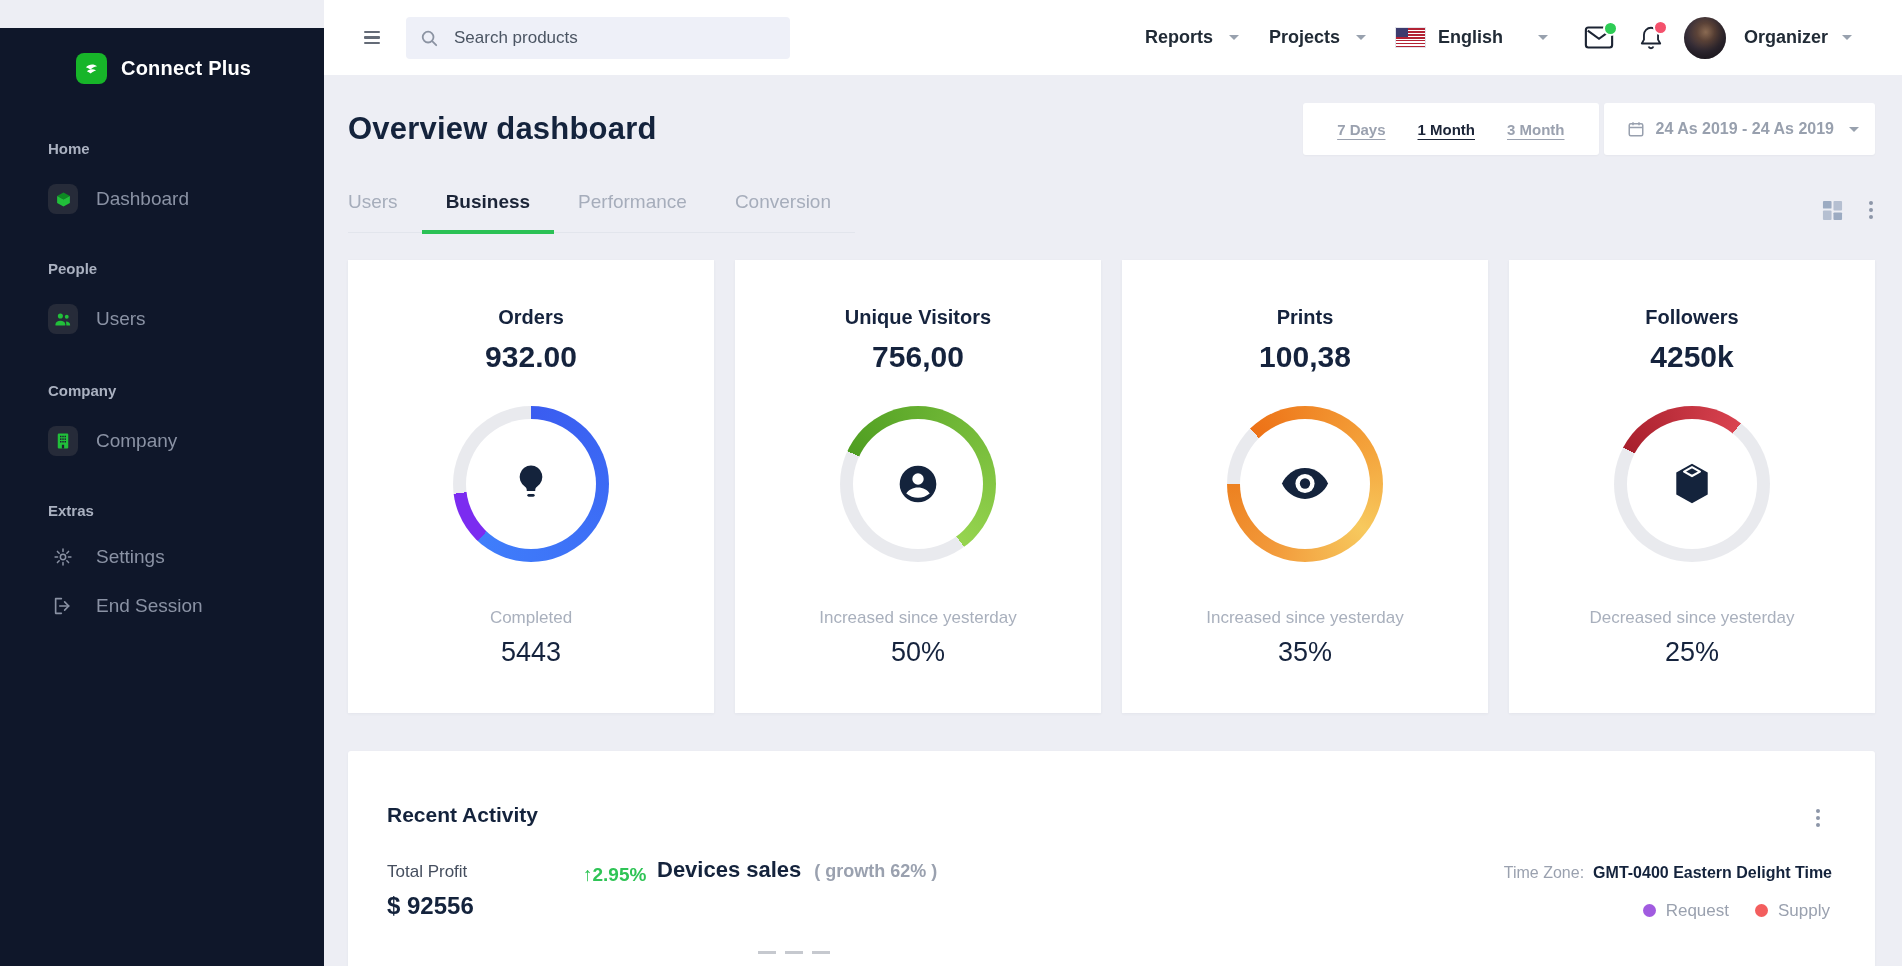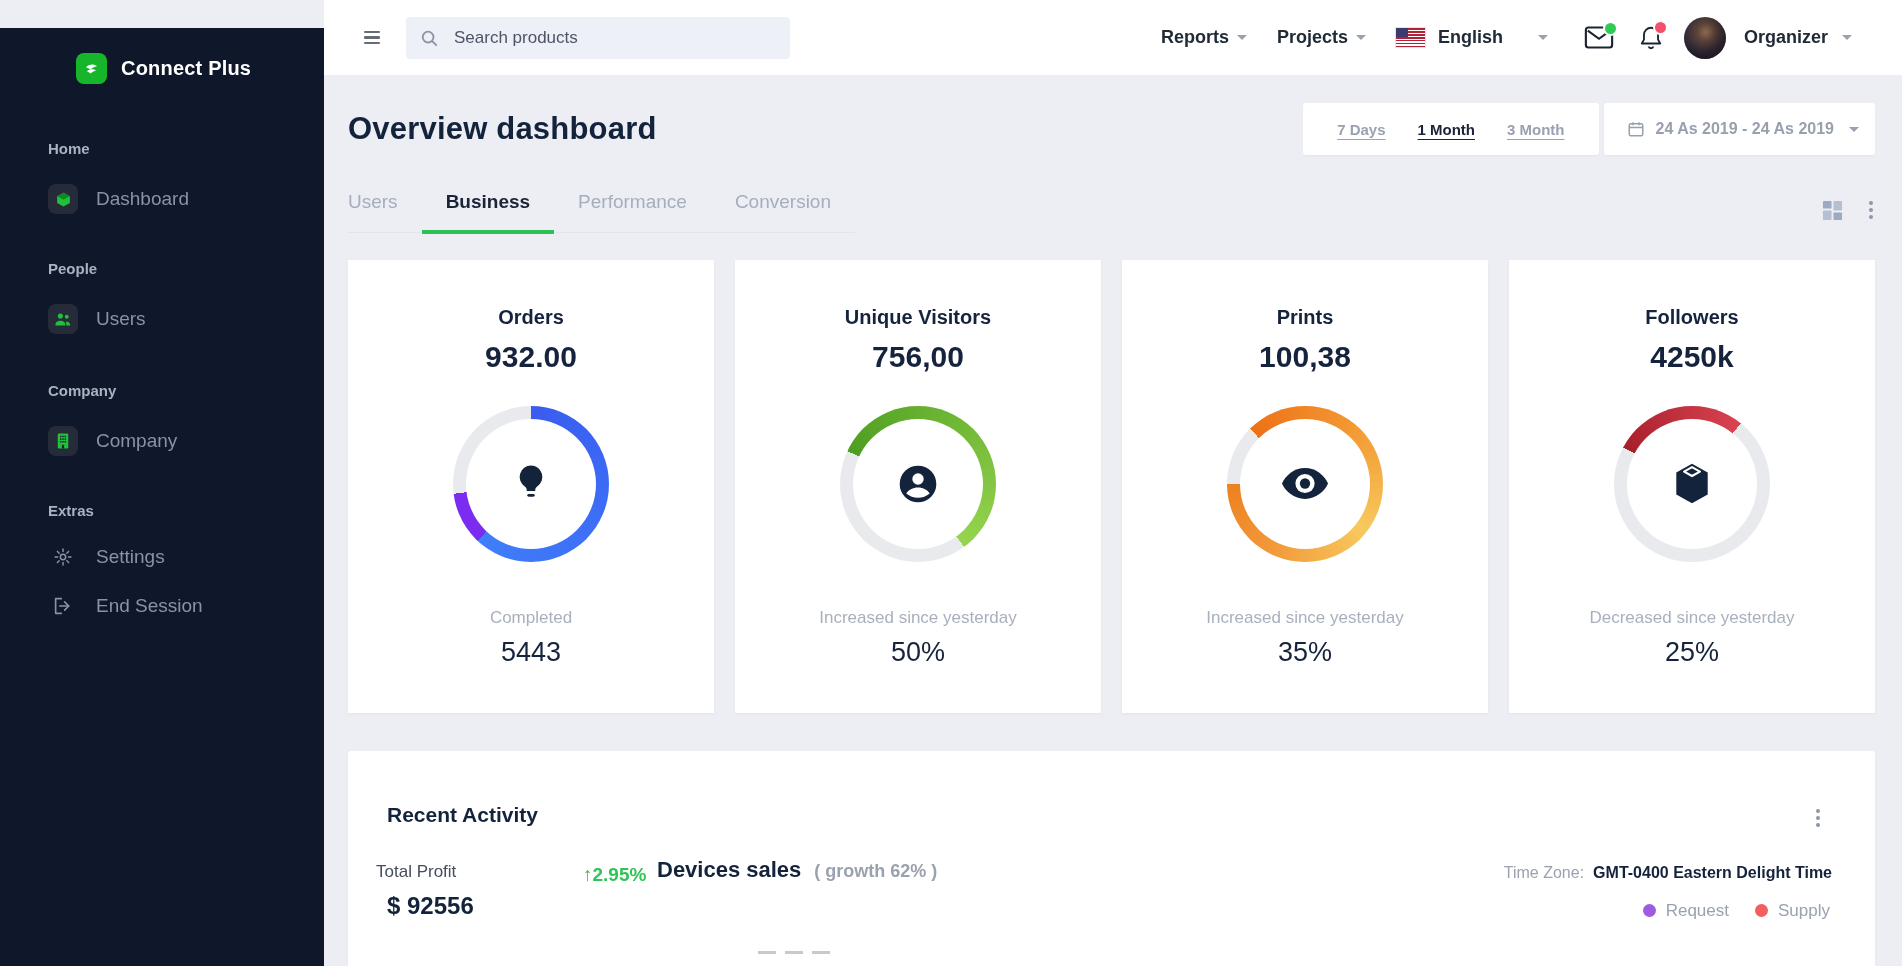--- a/index.html
+++ b/index.html
@@ -24,21 +24,21 @@
 
   
   .main{flex:1;display:flex;flex-direction:column;background:#edeef4;}
   .topbar{height:75px;min-height:75px;background:#fff;display:flex;align-items:center;padding-left:36px;box-sizing:border-box;}
   .hamburger{display:flex;flex-direction:column;gap:3px;cursor:pointer;padding:4px;}
   .hamburger span{width:16px;height:2.2px;background:#646b77;border-radius:1px;}
   .search{margin-left:22px;width:384px;height:42px;background:#eef0f8;border-radius:4px;display:flex;align-items:center;padding:0 14px;gap:14px;box-sizing:border-box;}
   .search input{border:none;outline:none;background:transparent;font-size:17px;color:#3f4650;width:100%;font-family:inherit;}
   .search input::placeholder{color:#4b5563;opacity:1;}
   .tb-right{margin-left:auto;display:flex;align-items:center;gap:30px;padding-right:50px;}
-  .tb-menu{display:flex;align-items:center;gap:8px;cursor:pointer;}
+  .tb-menu{display:flex;align-items:center;gap:16px;cursor:pointer;}
   .tb-menu-label{font-size:18px;font-weight:600;color:#212b36;}
   .caret{width:0;height:0;border-left:5px solid transparent;border-right:5px solid transparent;border-top:5px solid #98a1ae;display:inline-block;}
   .tb-lang{display:flex;align-items:center;gap:13px;cursor:pointer;}
   .flag{width:29px;height:19px;position:relative;background:repeating-linear-gradient(180deg,#b22234 0 1.5px,#fff 1.5px 3px);box-shadow:0 0 0 1px #e2e4ea;}
   .flag::before{content:'';position:absolute;left:0;top:0;width:12px;height:8.5px;background:#3c3b6e;}
   .tb-icon{position:relative;cursor:pointer;display:flex;}
   .dot-badge{position:absolute;top:-4px;right:-4px;width:11px;height:11px;border-radius:50%;border:2px solid #fff;}
   .dot-green{background:#2ecc55;}
   .dot-red{background:#f4516c;}
   .avatar{width:42px;height:42px;border-radius:50%;cursor:pointer;background:radial-gradient(circle at 52% 36%,#8a6a52 0%,#5c4338 26%,#39303b 55%,#221d28 100%);box-shadow:inset -6px -8px 12px rgba(0,0,0,.35);}
@@ -75,21 +75,21 @@
   .ring{margin-top:32px;width:156px;height:156px;border-radius:50%;background:#e9eaee;position:relative;display:flex;align-items:center;justify-content:center;}
   .ring::after{content:'';position:absolute;inset:13px;background:#fff;border-radius:50%;}
   .ring svg{position:relative;z-index:1;}
   .card-caption{margin-top:46px;font-size:17px;color:#a9b0bd;}
   .card-sub{margin-top:9px;font-size:27px;font-weight:400;color:#15233d;}
 
   
   .activity{position:relative;margin-top:38px;background:#fff;border-radius:3px;height:240px;box-shadow:0 1px 3px rgba(40,50,80,.05);}
   .act-title{position:absolute;left:39px;top:52px;font-size:21px;font-weight:700;color:#14233c;}
   .act-kebab{position:absolute;right:53px;top:56px;}
-  .act-profit-label{position:absolute;left:28px;top:111px;font-size:17px;color:#454e5e;}
+  .act-profit-label{position:absolute;left:39px;top:111px;font-size:17px;color:#454e5e;}
   .act-profit-value{position:absolute;left:39px;top:141px;font-size:24px;font-weight:700;color:#14233c;}
   .act-delta{position:absolute;left:235px;top:113px;font-size:19px;font-weight:600;color:#2fc456;}
   .act-chart-title{position:absolute;left:309px;top:106px;font-size:22px;font-weight:700;color:#14233c;display:flex;align-items:baseline;gap:13px;}
   .act-chart-sub{font-size:18px;font-weight:700;color:#9aa1af;}
   .act-tz{position:absolute;right:43px;top:113px;display:flex;align-items:baseline;gap:9px;}
   .act-tz-label{font-size:16px;color:#9aa1af;}
   .act-tz-value{font-size:16px;font-weight:700;color:#14233c;}
   .act-legend{position:absolute;right:45px;top:150px;display:flex;align-items:center;gap:26px;}
   .legend-item{display:flex;align-items:center;gap:10px;}
   .legend-dot{width:13px;height:13px;border-radius:50%;}

